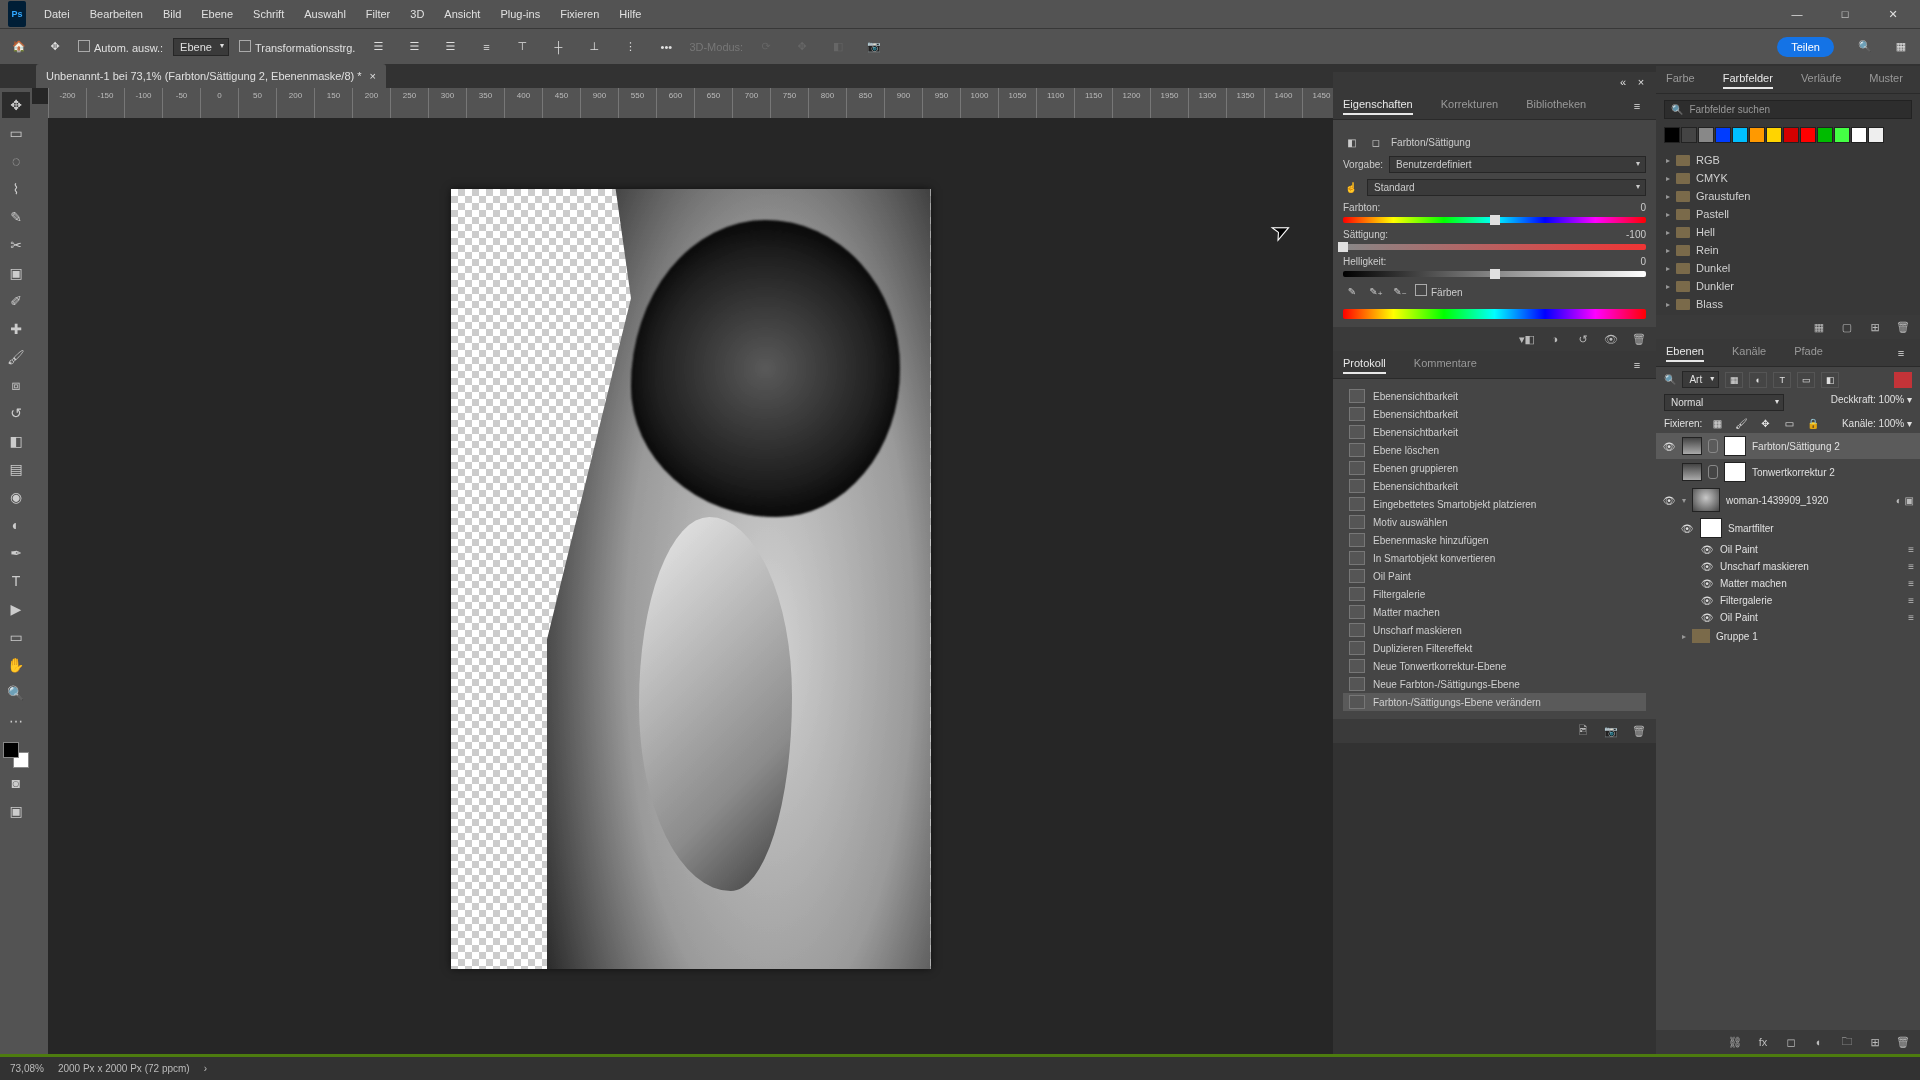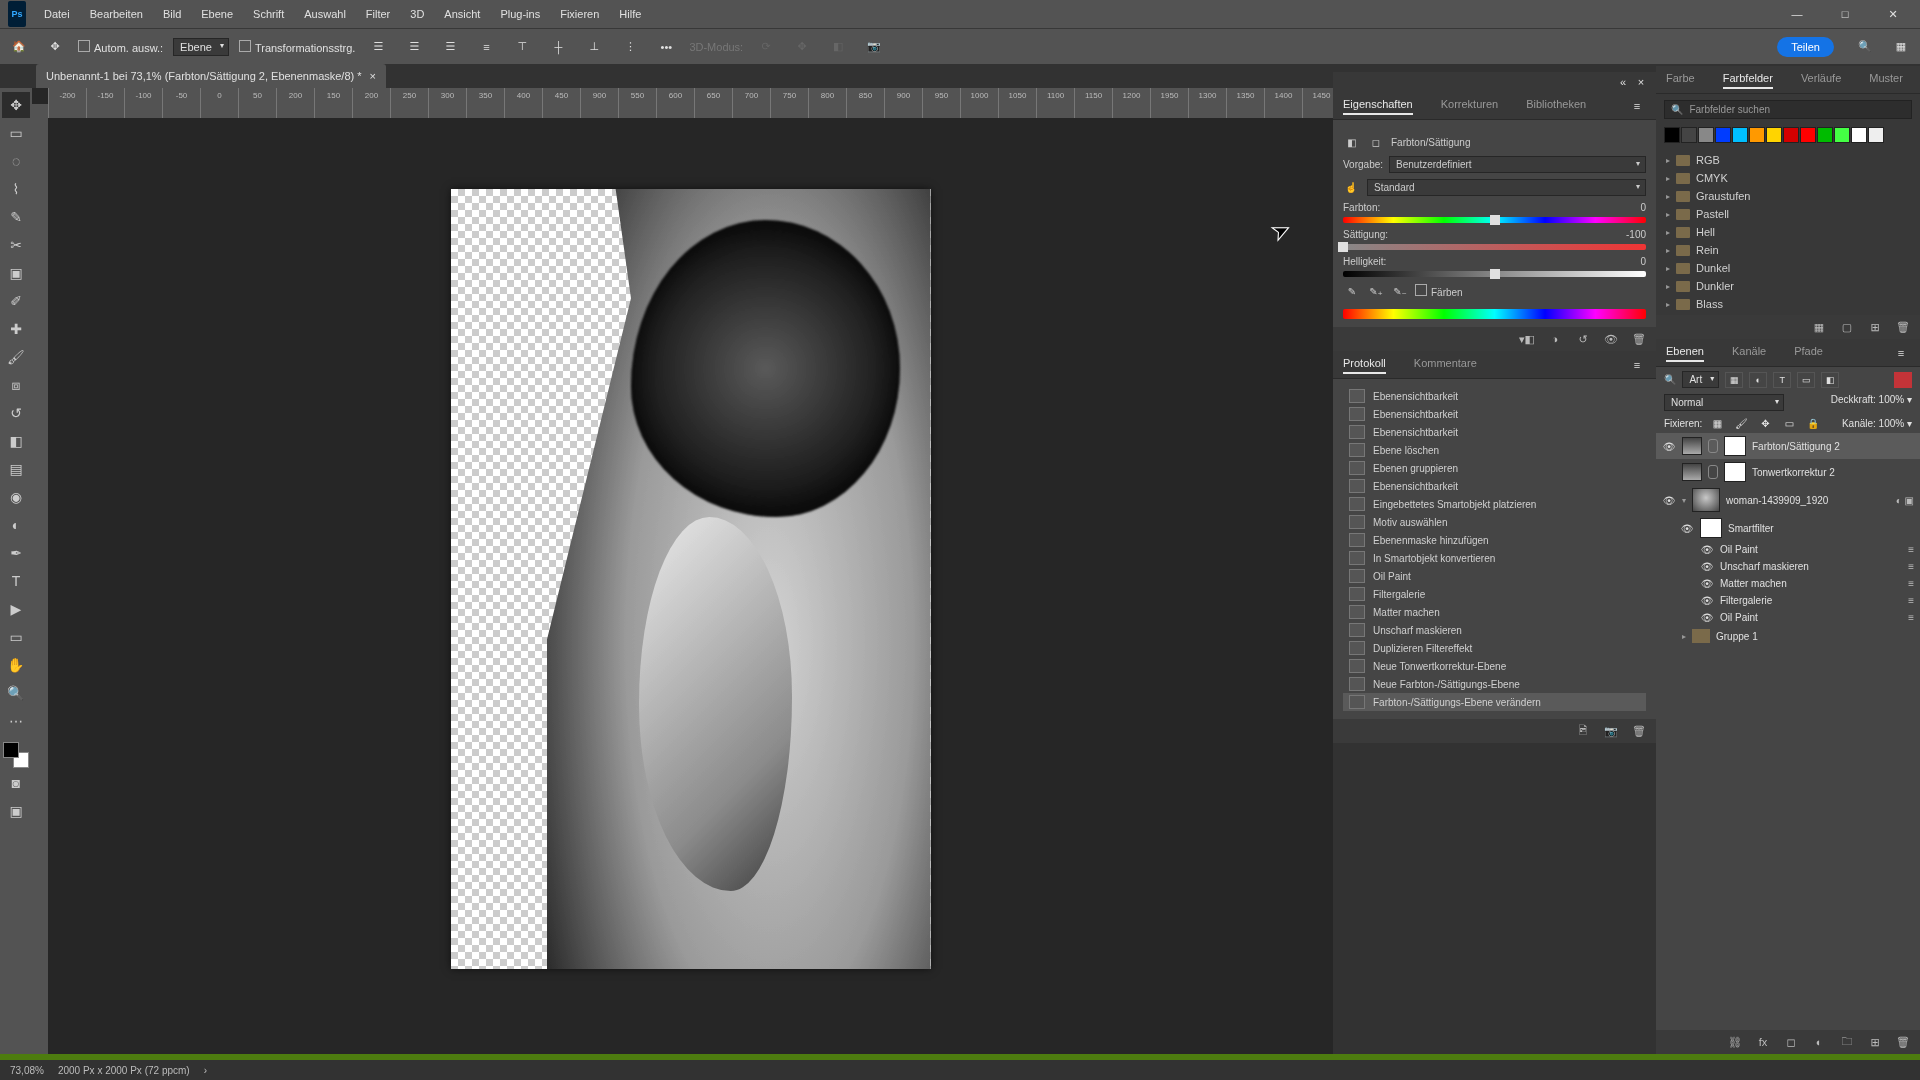--- a/index.html
+++ b/index.html
@@ -105,21 +105,21 @@
 .eye { width: 14px; text-align: center; }
 .layer-thumb { width: 26px; height: 22px; background: #ddd; border: 1px solid #222; }
 .adj-ic { width: 20px; height: 18px; background: linear-gradient(180deg,#444,#aaa); border: 1px solid #222; }
 .link-ic { width: 10px; height: 14px; border: 1px solid #888; border-radius: 3px; }
 .mask-thumb { width: 22px; height: 20px; background: #fff; border: 1px solid #222; }
 .indent-1 { padding-left: 24px; }
 .indent-2 { padding-left: 44px; }
 .filter-toggle { margin-left: auto; color: #bbb; }
 .smart-row .layer-thumb { width: 28px; height: 24px; background: radial-gradient(circle at 50% 40%, #c8c8c8, #444); }
 
-.bottom-status { position: absolute; left: 0; right: 0; bottom: 0; height: 26px; background: #323232; border-top: 6px solid #4d7c0f; display: flex; align-items: center; gap: 14px; padding: 0 10px; font-size: 10px; color: #bbb; }
+.bottom-status { position: absolute; left: 0; right: 0; bottom: 0; height: 26px; background: #323232; border-top: 3px solid #4d7c0f; display: flex; align-items: center; gap: 14px; padding: 0 10px; font-size: 10px; color: #bbb; }
 
 
 .cursor-arrow { position: absolute; left: 1272px; top: 218px; font-size: 22px; color: #000; pointer-events: none; transform: rotate(-25deg); }
 .cursor-arrow:before { content: "➤"; -webkit-text-stroke: 1px #fff; }
 
 .iconbtn { width: 18px; height: 16px; display: inline-flex; align-items: center; justify-content: center; cursor: pointer; } 
 .vert-tool-rail { position: absolute; right: 558px; top: 88px; width: 28px; background: #444; display:flex; flex-direction: column; align-items:center; gap:6px; padding:6px 0; }
 </style>
 </head>
 <body>

